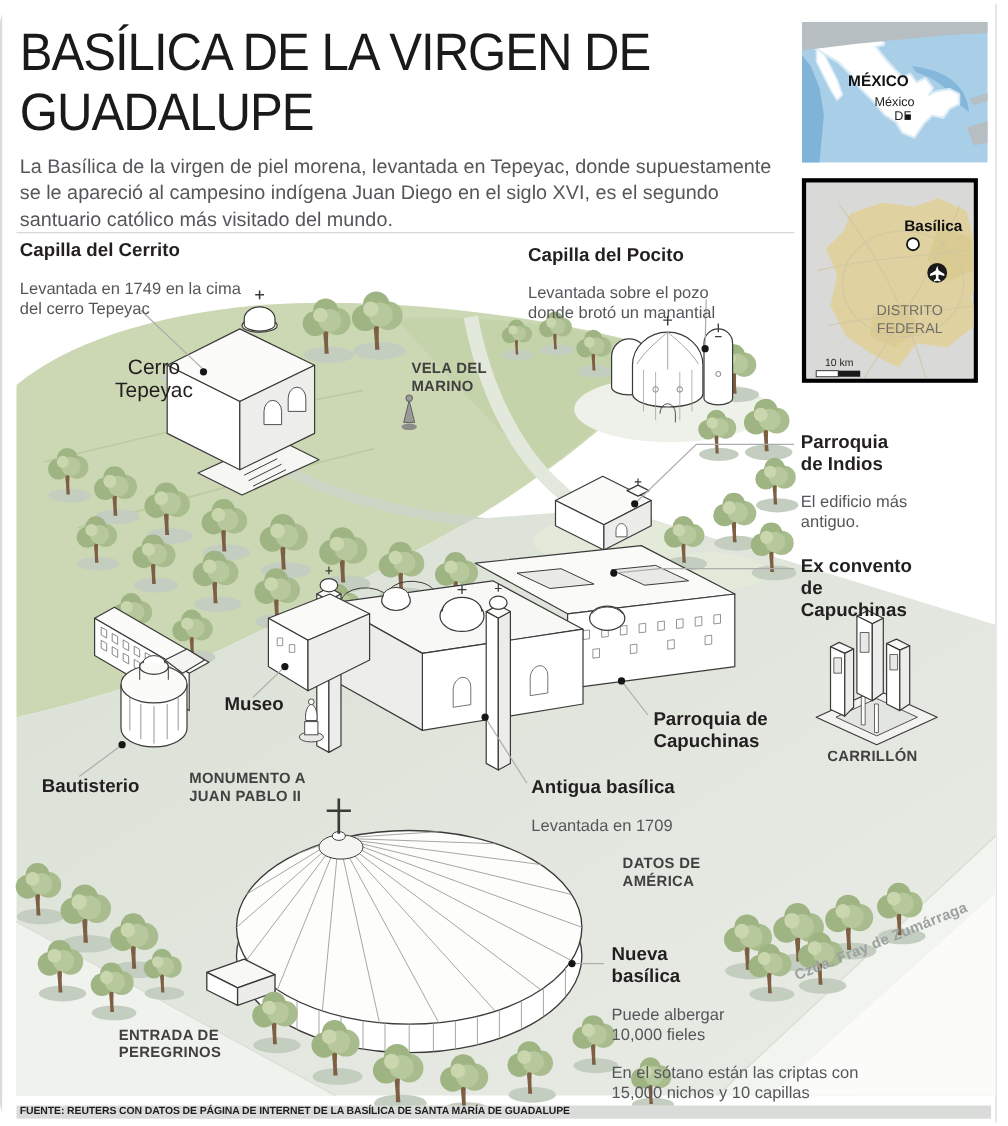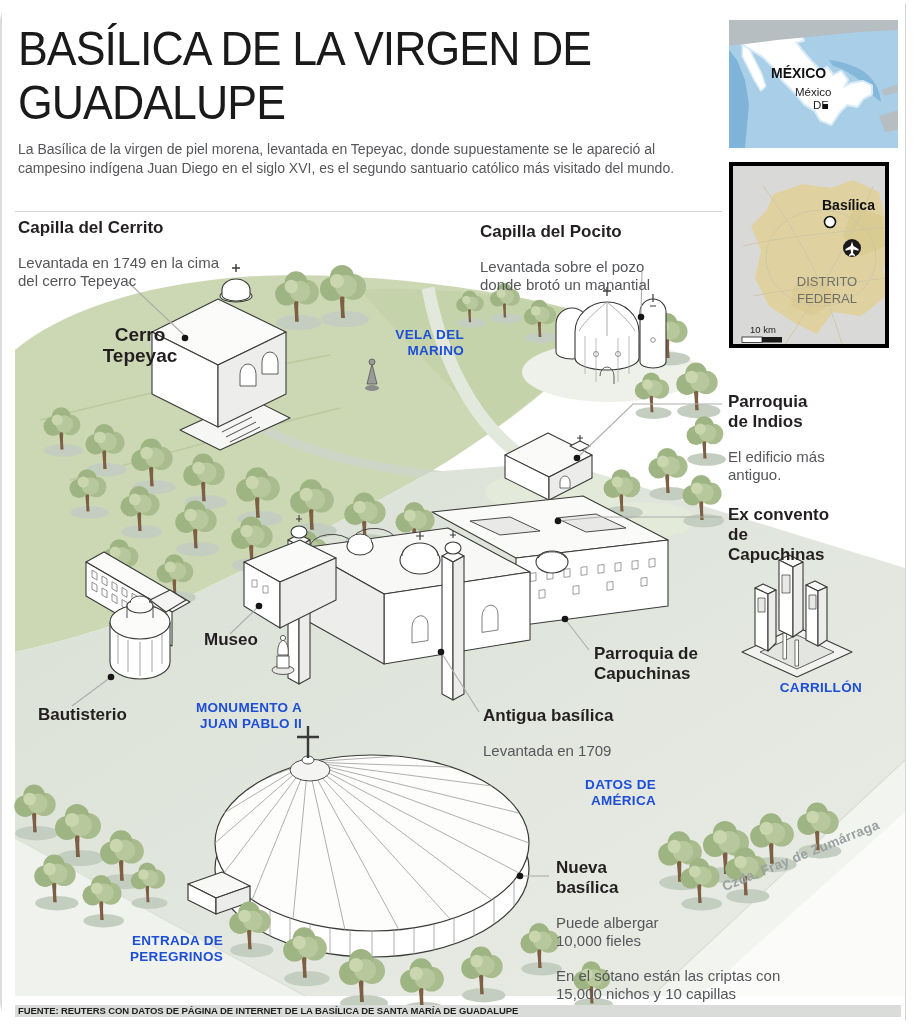--- a/index.html
+++ b/index.html
@@ -3,35 +3,35 @@
 <meta charset="utf-8">
 <style>
   html,body{margin:0;padding:0;background:#ffffff;}
   .page{position:relative;width:916px;height:1024px;background:#ffffff;overflow:hidden;
         font-family:"Liberation Sans",sans-serif;border-radius:22px;}
   .edge{position:absolute;top:0;bottom:0;width:2px;background:#dcdcdc;}
   .edge.l{left:0}.edge.r{left:905px;width:1px;background:#d6d6d6}
 
   .title{position:absolute;left:18px;top:22px;width:660px;font-size:48px;line-height:1.12;
          color:#1a1a1a;font-weight:400;letter-spacing:-1px;transform:scaleX(.93);transform-origin:0 0;}
-  .intro{position:absolute;left:18px;top:140px;width:692px;font-size:14px;line-height:1.33;color:#55565a;}
+  .intro{position:absolute;left:18px;top:140px;width:692px;font-size:18px;line-height:1.33;color:#55565a;}
   .divider{position:absolute;left:15px;top:211px;width:707px;height:1px;background:#d2d2d2;}
 
   .map{position:absolute;overflow:hidden;}
   #map-mexico{left:729px;top:20px;width:169px;height:128px;}
   #map-df{left:729px;top:162px;width:160px;height:186px;border:4px solid #000000;box-sizing:border-box;}
 
   .illus{position:absolute;left:0;top:0;width:916px;height:1024px;}
 
   .lbl{position:absolute;}
   .co-title{font-weight:bold;font-size:17px;line-height:1.18;color:#231f20;}
   .co-desc{font-size:15px;line-height:1.22;color:#55565a;margin-top:16px;}
-  .area{position:absolute;font-weight:bold;font-size:13.5px;line-height:1.18;color:#1d4ed8;
-        text-align:right;letter-spacing:.3px;}
-  .cerro{position:absolute;font-weight:bold;font-size:19px;line-height:1.12;color:#231f20;text-align:center;}
+  .area{position:absolute;font-weight:bold;font-size:13.5px;line-height:1.18;color:#404040;
+        text-align:left;letter-spacing:.3px;}
+  .cerro{position:absolute;font-weight:normal;font-size:19px;line-height:1.12;color:#231f20;text-align:center;}
   .czda{transform:rotate(-22deg);color:#9ba1a0;text-align:center;}
 
   .footer-bar{position:absolute;left:15px;top:1005px;width:886px;height:12px;background:#dadcda;}
   .footer-text{position:absolute;left:18px;top:1004px;width:880px;font-size:9.5px;font-weight:bold;
                letter-spacing:-0.1px;color:#1e1e1e;line-height:14px;}
   svg text{font-family:"Liberation Sans",sans-serif;}
 </style>
 </head>
 <body>
 

